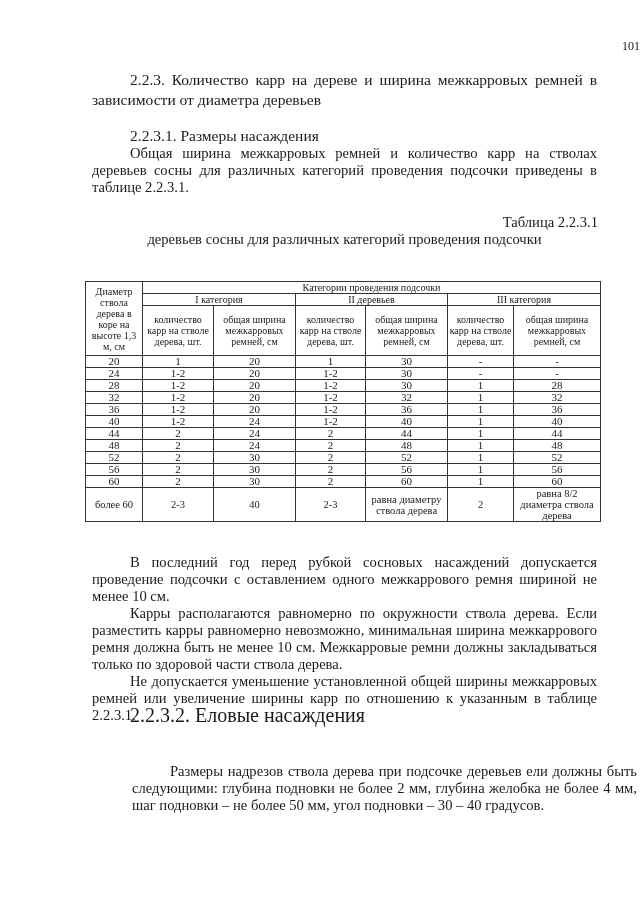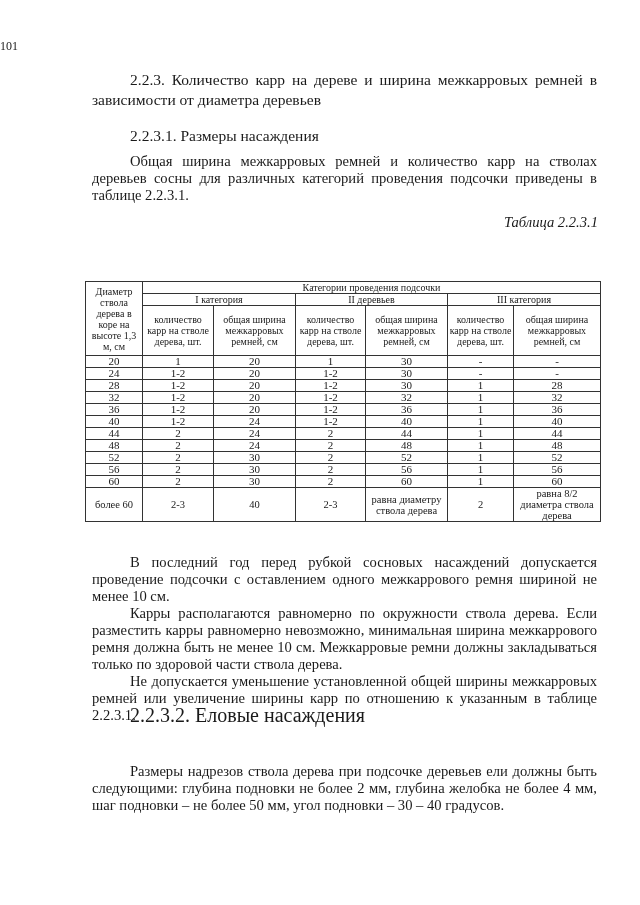--- a/index.html
+++ b/index.html
@@ -1,42 +1,43 @@
 <!DOCTYPE html>
 <html><head>
 <meta charset="utf-8">
 <style>
   html, body { margin: 0; padding: 0; background: #ffffff; }
   body { width: 640px; height: 905px; position: relative; overflow: hidden;
          font-family: "Liberation Serif", "DejaVu Serif", serif; color: #1a1a1a; }
-  .page-num { position: absolute; top: 39px; left: 0; width: 640px; text-align: left; font-size: 12px; }
+  .page-num { position: absolute; top: 39px; left: 0; width: 640px; text-align: right; font-size: 12px; }
   .block { position: absolute; left: 92px; width: 505px; font-size: 14.6px; line-height: 17px; text-align: justify; }
   .h { font-weight: normal; }
   .indent { text-indent: 38px; }
-  .tbl-label { position: absolute; top: 214px; right: 42px; font-style: italic; font-size: 14.6px; text-align: center; }
+  .tbl-label { position: absolute; top: 214px; right: 42px; font-size: 14.6px; text-align: center; }
   .tbl-title { position: absolute; top: 231px; left: 92px; width: 505px; text-align: center; font-size: 14.6px; line-height: 17px; }
   table.data { position: absolute; top: 281px; left: 85px; width: 515px; border-collapse: collapse;
                font-size: 10px; line-height: 11px; table-layout: fixed; }
   table.data td, table.data th { border: 1px solid #333; text-align: center; vertical-align: middle;
                font-weight: normal; padding: 0 1px; }
   table.data tbody td { height: 10.5px; font-size: 11px; }
   table.data tbody tr.last td { height: 33px; font-size: 10.5px; }
 </style>
 </head>
 <body>
 
 <div class="page-num">101</div>
 
 <div class="block h indent" style="top:70px; line-height:20px; font-size:15.5px;">2.2.3. Количество карр на дереве и ширина межкарровых ремней в зависимости от диаметра деревьев</div>
 
 <div class="block h indent" style="top:127px; font-size:15.5px;">2.2.3.1. Размеры насаждения</div>
-<div class="block indent" style="top:145px;margin-top:8px;">Общая ширина межкарровых ремней и количество карр на стволах деревьев сосны для различных категорий проведения подсочки приведены в таблице 2.2.3.1.</div>
+<div class="block indent" style="top:145px;">Общая ширина межкарровых ремней и количество карр на стволах деревьев сосны для различных категорий проведения подсочки приведены в таблице 2.2.3.1.</div>
 
 <div class="tbl-label">Таблица 2.2.3.1</div>
 <div class="tbl-title">
+  <div>деревьев сосны для различных категорий проведения подсочки</div>
 </div>
 
 <table class="data">
   <colgroup>
     <col style="width:57px">
       <col style="width:71px">
       <col style="width:82px">
     <col style="width:70px">
       <col style="width:82px">
       <col style="width:66px">
@@ -171,13 +172,13 @@
         <td>равна 8/2 диаметра ствола дерева</td>
       </tr>
   </tbody>
 </table>
 
 <div class="block indent" style="top:554px;">В последний год перед рубкой сосновых насаждений допускается проведение подсочки с оставлением одного межкаррового ремня шириной не менее 10 см.</div>
 <div class="block indent" style="top:605px;">Карры располагаются равномерно по окружности ствола дерева. Если разместить карры равномерно невозможно, минимальная ширина межкаррового ремня должна быть не менее 10 см. Межкарровые ремни должны закладываться только по здоровой части ствола дерева.</div>
 <div class="block indent" style="top:673px;">Не допускается уменьшение установленной общей ширины межкарровых ремней или увеличение ширины карр по отношению к указанным в таблице 2.2.3.1.</div>
 
 <div class="block h indent" style="top:707px; font-size:20px;">2.2.3.2. Еловые насаждения</div>
-<div class="block indent" style="top:763px;">Размеры надрезов ствола дерева при подсочке деревьев ели должны быть следующими: глубина подновки не более 2 мм, глубина желобка не более 4 мм, шаг подновки – не более 50 мм, угол подновки – 30 – 40 градусов.</div>
+<div class="block indent" style="top:763px;margin-left:40px;">Размеры надрезов ствола дерева при подсочке деревьев ели должны быть следующими: глубина подновки не более 2 мм, глубина желобка не более 4 мм, шаг подновки – не более 50 мм, угол подновки – 30 – 40 градусов.</div>
 
 </body></html>

